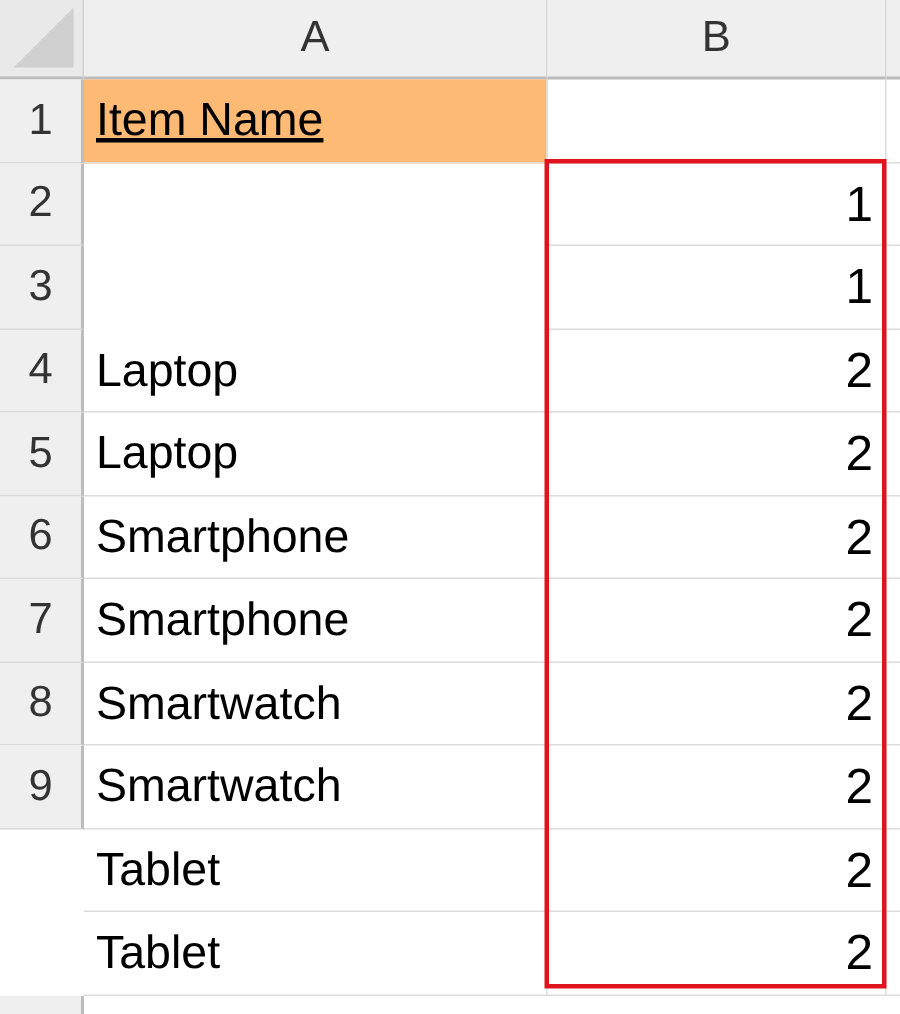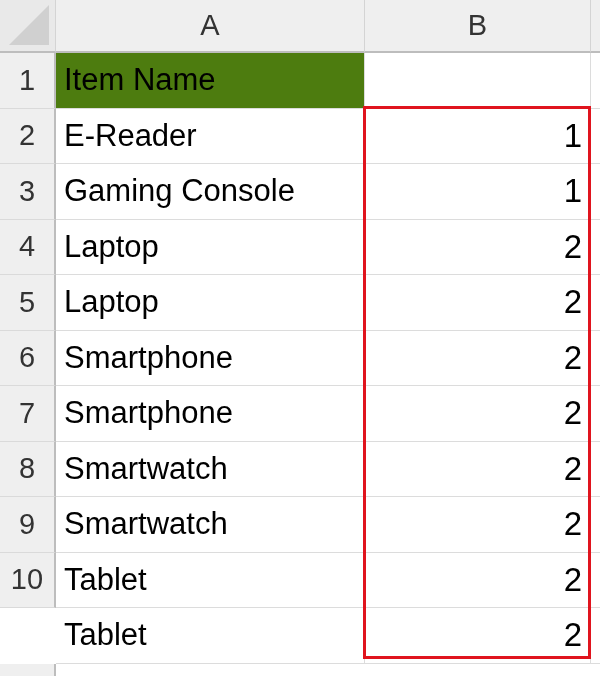--- a/index.html
+++ b/index.html
@@ -4,43 +4,41 @@
 <style>
   html, body { margin:0; padding:0; background:#ffffff; }
   body { width:600px; height:676px; overflow:hidden; position:relative; font-family:"Liberation Sans", "DejaVu Sans", sans-serif; }
   .grid { position:absolute; left:0; top:0; width:600px; height:676px; }
   .corner { position:absolute; left:0; top:0; width:56px; height:53px; background:#e9e9e9; border-right:1px solid #d4d4d4; border-bottom:2px solid #bdbdbd; box-sizing:border-box; }
   .corner-tri { position:absolute; right:6px; bottom:6px; width:0; height:0; border-left:40px solid transparent; border-bottom:40px solid #d0d0d0; }
   .colhdr { position:absolute; top:0; height:53px; background:#efefef; border-right:1px solid #d4d4d4; border-bottom:2px solid #bdbdbd; box-sizing:border-box; color:#333; font-size:29px; display:flex; align-items:center; justify-content:center; }
   .rowhdr { position:absolute; left:0; width:56px; background:#efefef; border-right:2px solid #bdbdbd; border-bottom:1px solid #dadada; box-sizing:border-box; color:#333; font-size:29px; display:flex; align-items:center; justify-content:center; }
   .cell { position:absolute; border-right:1px solid #dcdcdc; border-bottom:1px solid #dcdcdc; box-sizing:border-box; font-size:31px; color:#000; display:flex; align-items:center; padding:0 8px; white-space:nowrap; overflow:hidden; }
   .cell.num { justify-content:flex-end; font-size:33px; }
-  .cell.hdrfill { background:#4d7c0f; }
+  .cell.hdrfill { background:#fdba74;text-decoration:underline; }
   .sel { position:absolute; left:363px; top:106px; width:228px; height:553px; border:3px solid #e0141e; box-sizing:border-box; pointer-events:none; }
 </style>
 </head>
 <body>
 
 <div class="grid" id="grid">
   <div class="corner">
       <div class="corner-tri"></div>
     </div>
   <div class="colhdr" style="left:56px;width:309px;">A</div>
   <div class="colhdr" style="left:365px;width:226px;">B</div>
   <div class="colhdr" style="left:591px;width:9px;border-right:none;"></div>
 <div class="rowhdr" style="top: 53px; height: 55.5px;">1</div>
     <div class="cell hdrfill" style="left: 56px; width: 309px; top: 53px; height: 55.5px;">Item Name</div>
     <div class="cell num" style="left: 365px; width: 226px; top: 53px; height: 55.5px;"></div>
     <div class="cell" style="left: 591px; width: 9px; top: 53px; height: 55.5px; border-right: none;"></div>
     <div class="rowhdr" style="top: 108.5px; height: 55.5px;">2</div>
-    <div class="cell" style="left: 56px; width: 309px; top: 108.5px; height: 55.5px;">E-Reader</div>
     <div class="cell num" style="left: 365px; width: 226px; top: 108.5px; height: 55.5px;">1</div>
     <div class="cell" style="left: 591px; width: 9px; top: 108.5px; height: 55.5px; border-right: none;"></div>
     <div class="rowhdr" style="top: 164px; height: 55.5px;">3</div>
-    <div class="cell" style="left: 56px; width: 309px; top: 164px; height: 55.5px;">Gaming Console</div>
     <div class="cell num" style="left: 365px; width: 226px; top: 164px; height: 55.5px;">1</div>
     <div class="cell" style="left: 591px; width: 9px; top: 164px; height: 55.5px; border-right: none;"></div>
     <div class="rowhdr" style="top: 219.5px; height: 55.5px;">4</div>
     <div class="cell" style="left: 56px; width: 309px; top: 219.5px; height: 55.5px;">Laptop</div>
     <div class="cell num" style="left: 365px; width: 226px; top: 219.5px; height: 55.5px;">2</div>
     <div class="cell" style="left: 591px; width: 9px; top: 219.5px; height: 55.5px; border-right: none;"></div>
     <div class="rowhdr" style="top: 275px; height: 55.5px;">5</div>
     <div class="cell" style="left: 56px; width: 309px; top: 275px; height: 55.5px;">Laptop</div>
     <div class="cell num" style="left: 365px; width: 226px; top: 275px; height: 55.5px;">2</div>
     <div class="cell" style="left: 591px; width: 9px; top: 275px; height: 55.5px; border-right: none;"></div>
@@ -53,21 +51,20 @@
     <div class="cell num" style="left: 365px; width: 226px; top: 386px; height: 55.5px;">2</div>
     <div class="cell" style="left: 591px; width: 9px; top: 386px; height: 55.5px; border-right: none;"></div>
     <div class="rowhdr" style="top: 441.5px; height: 55.5px;">8</div>
     <div class="cell" style="left: 56px; width: 309px; top: 441.5px; height: 55.5px;">Smartwatch</div>
     <div class="cell num" style="left: 365px; width: 226px; top: 441.5px; height: 55.5px;">2</div>
     <div class="cell" style="left: 591px; width: 9px; top: 441.5px; height: 55.5px; border-right: none;"></div>
     <div class="rowhdr" style="top: 497px; height: 55.5px;">9</div>
     <div class="cell" style="left: 56px; width: 309px; top: 497px; height: 55.5px;">Smartwatch</div>
     <div class="cell num" style="left: 365px; width: 226px; top: 497px; height: 55.5px;">2</div>
     <div class="cell" style="left: 591px; width: 9px; top: 497px; height: 55.5px; border-right: none;"></div>
-    <div class="rowhdr" style="top: 552.5px; height: 55.5px;">10</div>
     <div class="cell" style="left: 56px; width: 309px; top: 552.5px; height: 55.5px;">Tablet</div>
     <div class="cell num" style="left: 365px; width: 226px; top: 552.5px; height: 55.5px;">2</div>
     <div class="cell" style="left: 591px; width: 9px; top: 552.5px; height: 55.5px; border-right: none;"></div>
     <div class="cell" style="left: 56px; width: 309px; top: 608px; height: 55.5px;">Tablet</div>
     <div class="cell num" style="left: 365px; width: 226px; top: 608px; height: 55.5px;">2</div>
     <div class="cell" style="left: 591px; width: 9px; top: 608px; height: 55.5px; border-right: none;"></div>
     <div class="rowhdr" style="top: 663.5px; height: 40px;"></div>
   </div>
 <div class="sel"></div>
 

